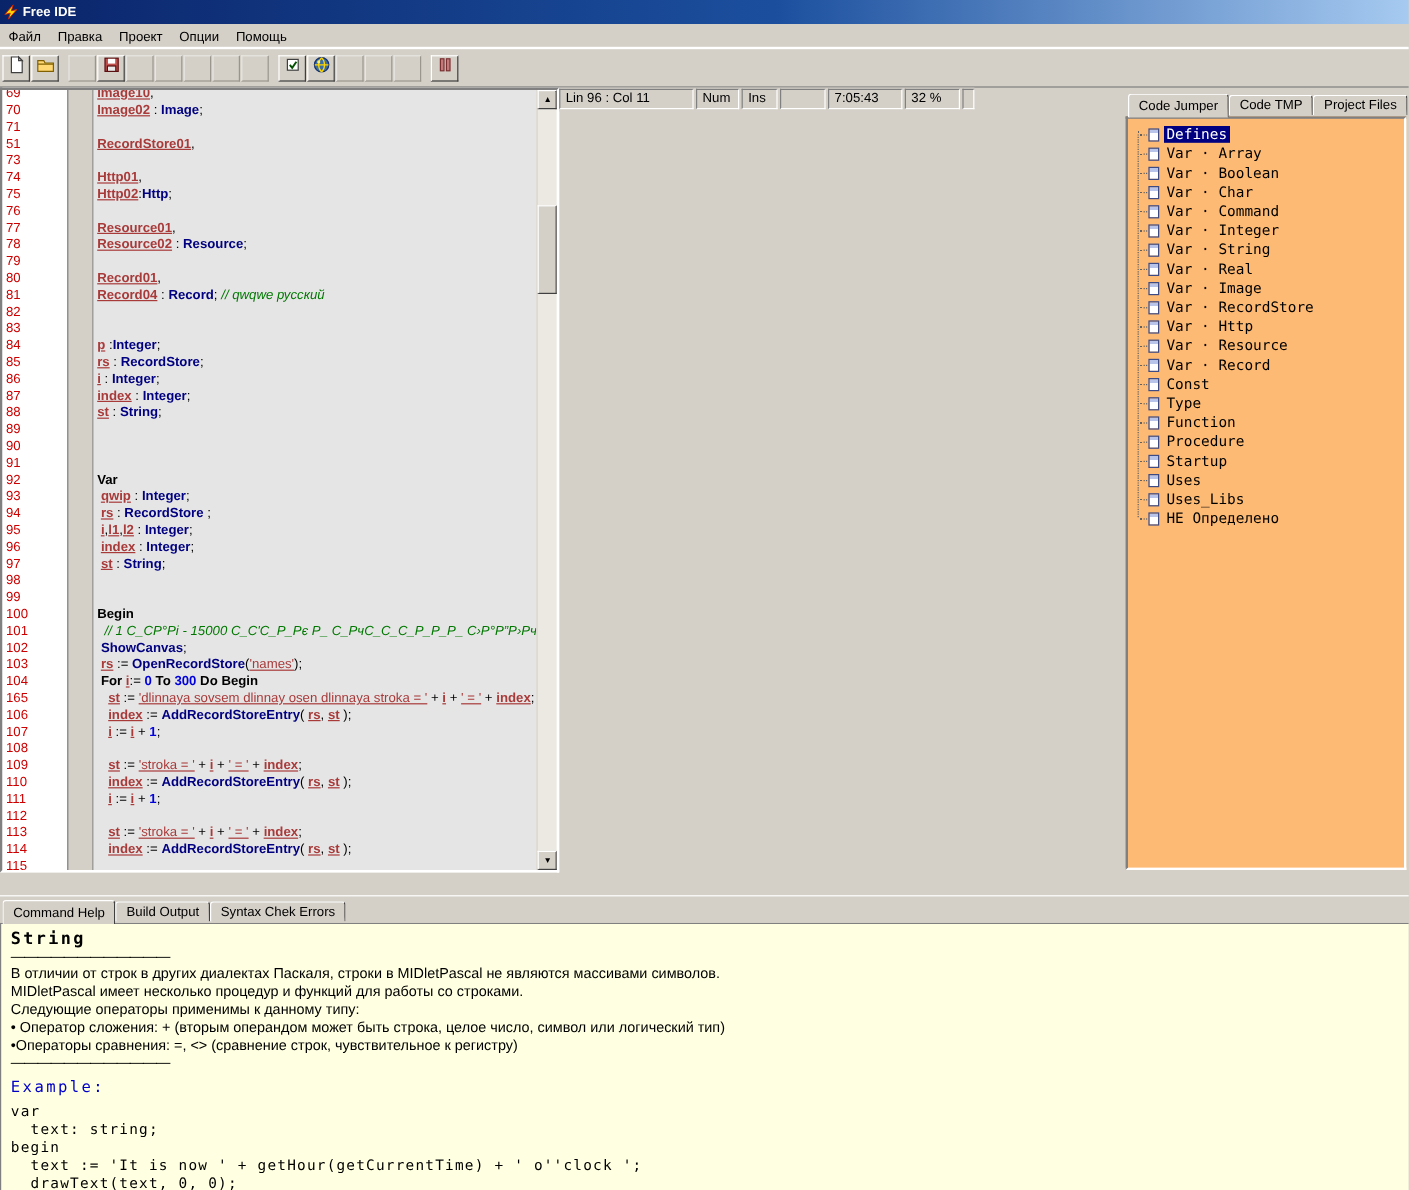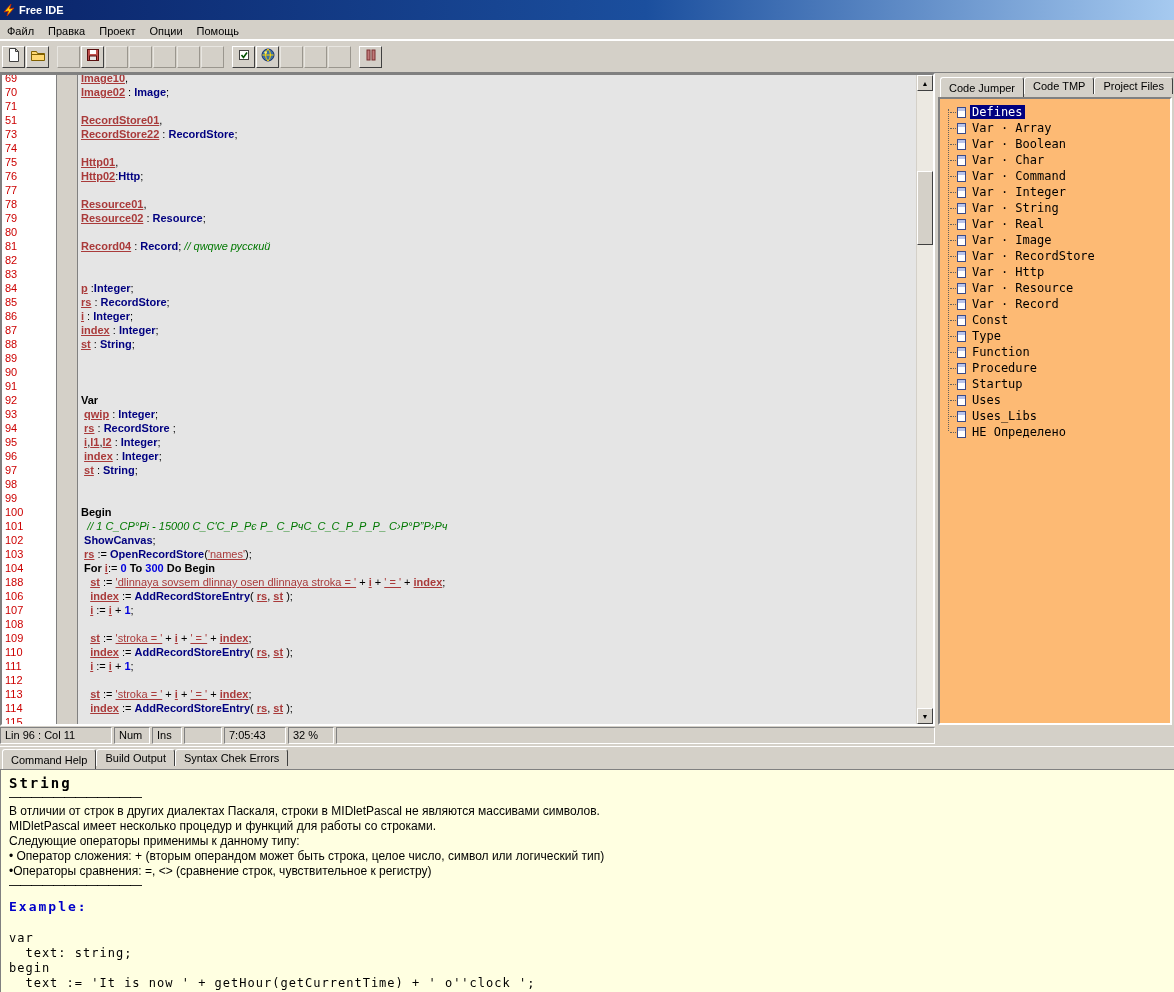--- a/index.html
+++ b/index.html
@@ -15,21 +15,21 @@
   .menu-item{font-size:11px;padding:2px 7px;cursor:default}
 
   
   #toolbar{height:27px;border-top:1px solid #fff;border-bottom:1px solid #808080;display:flex;align-items:center;padding:2px 0 2px 2px}
   .tb-btn{width:23px;height:22px;box-sizing:border-box;background:#d4d0c8;border:1px solid;border-color:#fff #404040 #404040 #fff;display:flex;align-items:center;justify-content:center;margin-right:1px}
   .tb-btn.dis{border-color:#e8e6e1 #9a968e #9a968e #e8e6e1}
   .tb-gap{width:7px}
 
   
   #main{display:flex;height:673px}
-  #left{width:935px;display:flex;flex-direction:column}
+  #left{width:935px;display:flex;flex-direction:row}
   #right{width:239px;box-sizing:border-box;padding:4px 2px 2px 3px}
 
   
   #editor-wrap{height:654px;box-sizing:border-box;border:2px solid;border-color:#808080 #fff #fff #808080;background:#fff;display:flex;overflow:hidden}
   #gutter{width:54px;background:#fff;overflow:hidden}
   #gutterbar{width:20px;background:#d4d0c8;border-left:1px solid #808080;border-right:1px solid #808080}
   #code{flex:1;background:#e5e5e5;overflow:hidden;padding-left:3px}
   #gutter-inner,#code-inner{margin-top:-4px}
   .gl{height:14px;line-height:14px;font-size:11px;color:#cc0000;padding-left:3px;white-space:pre}
   .cl{height:14px;line-height:14px;font-size:11px;white-space:pre}
@@ -53,41 +53,41 @@
   .seg{height:17px;box-sizing:border-box;margin-right:2px;border:1px solid;border-color:#808080 #fff #fff #808080;font-size:11px;line-height:15px;padding:0 4px;white-space:pre}
   .seg:nth-child(1){width:112px}
   .seg:nth-child(2){width:36px}
   .seg:nth-child(3){width:30px}
   .seg:nth-child(4){width:38px}
   .seg:nth-child(5){width:62px}
   .seg:nth-child(6){width:46px}
   .seg:nth-child(7){flex:1;margin-right:0}
 
   
-  .tabstrip{display:flex;align-items:flex-start;height:20px;position:relative;padding-left:2px}
+  .tabstrip{display:flex;align-items:center;height:20px;position:relative;padding-left:2px}
   .tab{box-sizing:border-box;height:17px;line-height:14px;padding:1px 8px 0;font-size:11px;background:#d4d0c8;border:1px solid;border-color:#fff #404040 #404040 #fff;border-bottom:none;border-top-left-radius:3px;border-top-right-radius:3px;position:relative;z-index:1;cursor:default;white-space:nowrap}
   .tab.active{height:20px;padding-top:3px;z-index:3;margin-bottom:-1px}
 
   
   #tree-box{height:628px;box-sizing:border-box;background:#fdba74;border:2px solid;border-color:#808080 #fff #fff #808080;overflow:hidden;position:relative;padding:5px 2px 2px 2px;z-index:2}
   #tree-guide{position:absolute;left:8px;top:10px;height:322px;border-left:1px dotted #606060}
   .titem{display:flex;align-items:center;height:16px;font-family:"DejaVu Sans Mono",monospace;font-size:12px;white-space:pre;position:relative;padding-left:15px}
   .titem::before{content:"";position:absolute;left:8px;top:8px;width:6px;border-top:1px dotted #606060}
   .doc{width:9px;height:11px;box-sizing:border-box;margin-right:4px;background:linear-gradient(#b9c4ea 0 3px,#fff 3px);border:1px solid #3c4a86;flex:none}
   .tlabel{padding:0 2px}
   .tlabel.selected{background:#000080;color:#fff}
 
   
   #bottom-divider{height:2px;border-top:1px solid #fff}
   #bottom-tabs{height:20px;background:#d4d0c8}
   #helpbox{height:233px;box-sizing:border-box;background:#ffffe1;border-top:1px solid #808080;border-left:1px solid #808080;padding:5px 10px 0 8px;overflow:hidden}
   .help-title{font-family:"DejaVu Sans Mono",monospace;font-weight:700;font-size:14px;letter-spacing:2px}
   .sep{font-size:12px;line-height:13px;letter-spacing:-1px}
   .hp{font-size:12px;line-height:15px}
-  .example{font-family:"DejaVu Sans Mono",monospace;font-weight:700;font-size:13px;color:#0000c8;letter-spacing:2px;margin:7px 0 17px}
+  .example{font-family:"DejaVu Sans Mono",monospace;font-weight:400;font-size:13px;color:#0000c8;letter-spacing:2px;margin:7px 0 5px}
   .hcode{font-family:"DejaVu Sans Mono",monospace;font-size:12px;line-height:15px;white-space:pre;letter-spacing:1px}
 </style>
 </head>
 <body>
 
 <div id="titlebar">
   <span class="app-ico">
     <svg width="14" height="14" viewBox="0 0 14 14">
         <path d="M2 9 L9 1 L7.5 6 L12 5 L5 13 L6.5 8 Z" fill="#ffd700" stroke="#cc2200" stroke-width="0.8"></path>
       </svg>
@@ -190,48 +190,48 @@
             <div class="gl">95</div>
             <div class="gl">96</div>
             <div class="gl">97</div>
             <div class="gl">98</div>
             <div class="gl">99</div>
             <div class="gl">100</div>
             <div class="gl">101</div>
             <div class="gl">102</div>
             <div class="gl">103</div>
             <div class="gl">104</div>
-            <div class="gl">188</div>
+            <div class="gl">165</div>
             <div class="gl">106</div>
             <div class="gl">107</div>
             <div class="gl">108</div>
             <div class="gl">109</div>
             <div class="gl">110</div>
             <div class="gl">111</div>
             <div class="gl">112</div>
             <div class="gl">113</div>
             <div class="gl">114</div>
             <div class="gl">115</div>
           </div>
         </div>
       <div id="gutterbar"></div>
       <div id="code">
           <div id="code-inner">
             <div class="cl"><span class="tok-id">Image10</span><span class="tok-pl">,</span></div>
             <div class="cl"><span class="tok-id">Image02</span><span class="tok-pl"> : </span><span class="tok-type">Image</span><span class="tok-pl">;</span></div>
             <div class="cl"></div>
             <div class="cl"><span class="tok-id">RecordStore01</span><span class="tok-pl">,</span></div>
-            <div class="cl"><span class="tok-id">RecordStore22</span><span class="tok-pl"> : </span><span class="tok-type">RecordStore</span><span class="tok-pl">;</span></div>
             <div class="cl"></div>
             <div class="cl"><span class="tok-id">Http01</span><span class="tok-pl">,</span></div>
             <div class="cl"><span class="tok-id">Http02</span><span class="tok-pl">:</span><span class="tok-type">Http</span><span class="tok-pl">;</span></div>
             <div class="cl"></div>
             <div class="cl"><span class="tok-id">Resource01</span><span class="tok-pl">,</span></div>
             <div class="cl"><span class="tok-id">Resource02</span><span class="tok-pl"> : </span><span class="tok-type">Resource</span><span class="tok-pl">;</span></div>
             <div class="cl"></div>
+            <div class="cl"><span class="tok-id">Record01</span><span class="tok-pl">,</span></div>
             <div class="cl"><span class="tok-id">Record04</span><span class="tok-pl"> : </span><span class="tok-type">Record</span><span class="tok-pl">; </span><span class="tok-cmt">// qwqwe русский</span></div>
             <div class="cl"></div>
             <div class="cl"></div>
             <div class="cl"><span class="tok-id">p</span><span class="tok-pl"> :</span><span class="tok-type">Integer</span><span class="tok-pl">;</span></div>
             <div class="cl"><span class="tok-id">rs</span><span class="tok-pl"> : </span><span class="tok-type">RecordStore</span><span class="tok-pl">;</span></div>
             <div class="cl"><span class="tok-id">i</span><span class="tok-pl"> : </span><span class="tok-type">Integer</span><span class="tok-pl">;</span></div>
             <div class="cl"><span class="tok-id">index</span><span class="tok-pl"> : </span><span class="tok-type">Integer</span><span class="tok-pl">;</span></div>
             <div class="cl"><span class="tok-id">st</span><span class="tok-pl"> : </span><span class="tok-type">String</span><span class="tok-pl">;</span></div>
             <div class="cl"></div>
             <div class="cl"></div>

